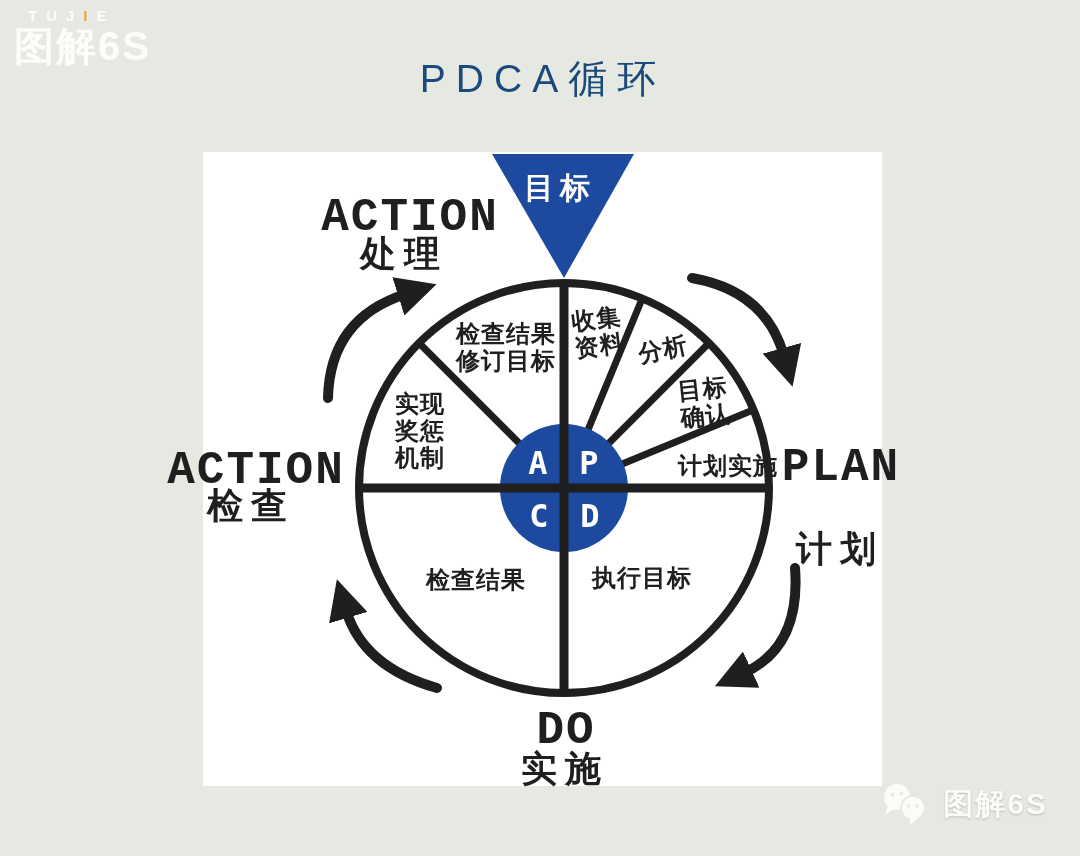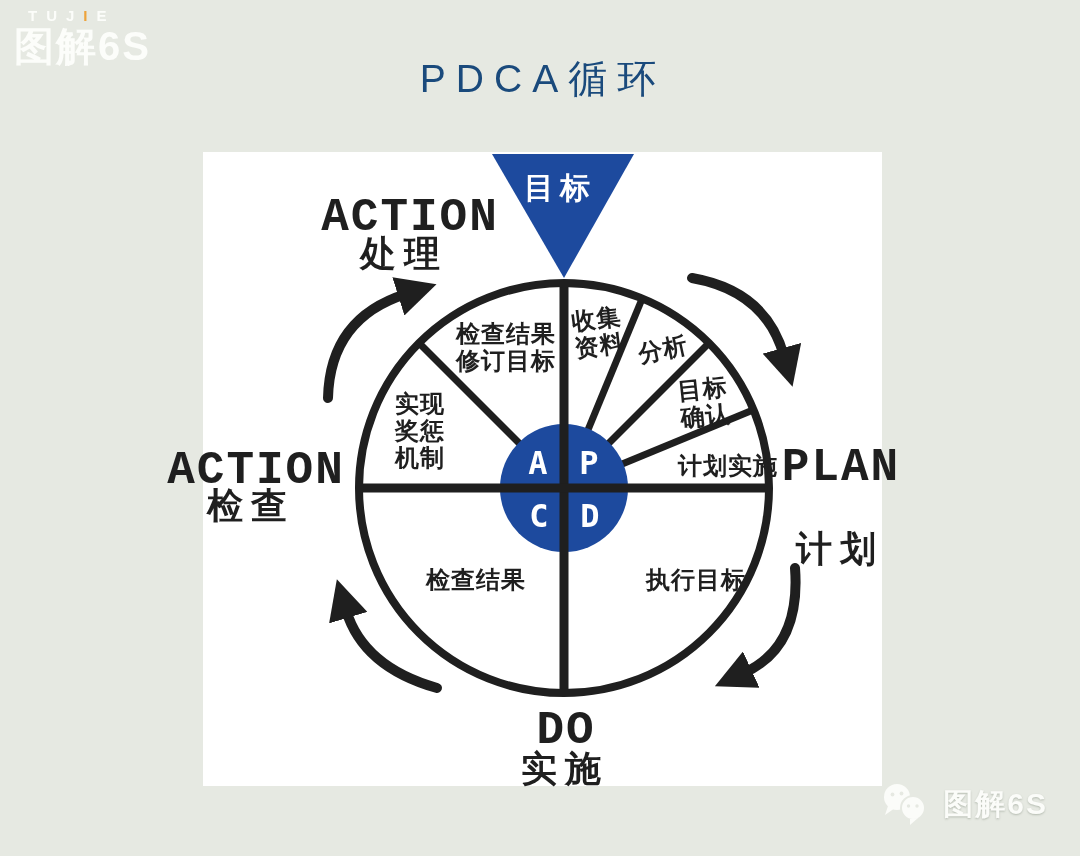--- a/index.html
+++ b/index.html
@@ -112,21 +112,21 @@
 
 <div class="lbl seg" style="left:704px;top:402px;transform:translate(-50%,-50%) rotate(-6deg);">
   <div>目标</div>
   <div>确认</div>
 </div>
 
 <div class="lbl seg" style="left:728px;top:465px;text-align:center;">计划实施</div>
 
 <div class="lbl seg" style="left:476px;top:579px;">检查结果</div>
 
-<div class="lbl seg" style="left:696px;top:579px;">执行目标</div>
+<div class="lbl seg" style="left:642px;top:579px;font-family:Liberation Mono, monospace;">执行目标</div>
 
 <div class="lbl cl" style="left:538px;top:463px;">A</div>
 <div class="lbl cl" style="left:589px;top:463px;">P</div>
 <div class="lbl cl" style="left:539px;top:516px;">C</div>
 <div class="lbl cl" style="left:590px;top:516px;">D</div>
 
 <div class="footer">
   <svg width="52" height="44" viewBox="0 0 52 44">
     <g>
       <circle cx="18" cy="15" r="13" fill="#fbfcf9"></circle>

